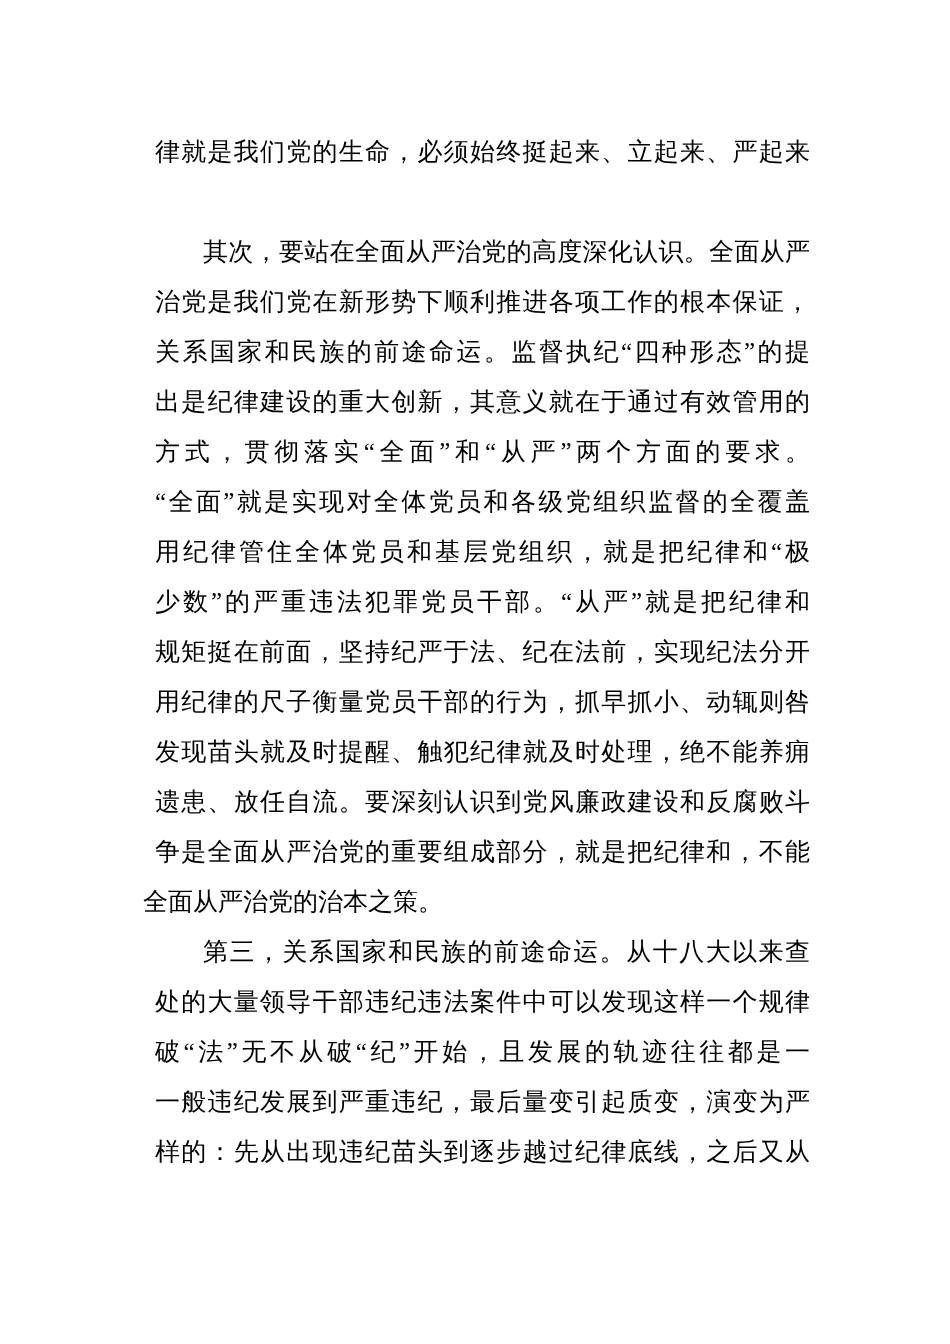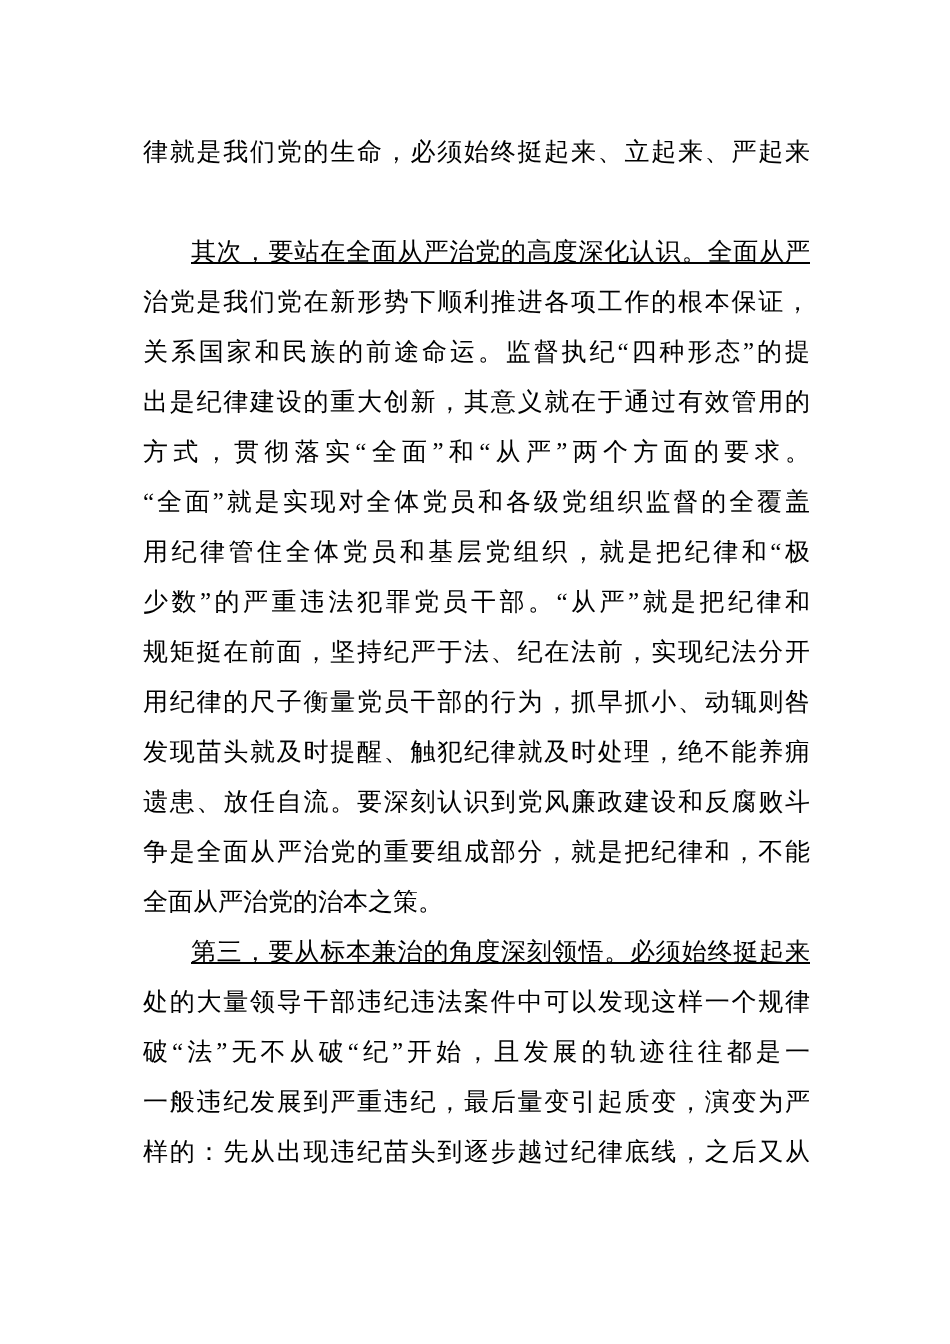--- a/index.html
+++ b/index.html
@@ -26,28 +26,28 @@
     height: 50px;
     line-height: 50px;
     font-size: 25px;
     letter-spacing: 0;
     color: #000000;
     overflow: hidden;
   }
   .line.just {
     text-align: justify;
     text-align-last: justify;
+    margin-left: 12px;
   }
   .line.left {
     text-align: right;
     text-align-last: left;
   }
   .line.indent {
     text-indent: 48px;
-    text-decoration: underline;
   }
   .line.blank {
     
   }
 </style>
 </head>
 <body>
 
 <div class="doc-page" style="background: rgb(255, 255, 255); color: rgb(0, 0, 0);">
   <div class="text-body">
@@ -60,19 +60,19 @@
       <div class="line just">方式，贯彻落实“全面”和“从严”两个方面的要求。</div>
       <div class="line just">“全面”就是实现对全体党员和各级党组织监督的全覆盖</div>
       <div class="line just">用纪律管住全体党员和基层党组织，就是把纪律和“极</div>
       <div class="line just">少数”的严重违法犯罪党员干部。“从严”就是把纪律和</div>
       <div class="line just">规矩挺在前面，坚持纪严于法、纪在法前，实现纪法分开</div>
       <div class="line just">用纪律的尺子衡量党员干部的行为，抓早抓小、动辄则咎</div>
       <div class="line just">发现苗头就及时提醒、触犯纪律就及时处理，绝不能养痈</div>
       <div class="line just">遗患、放任自流。要深刻认识到党风廉政建设和反腐败斗</div>
       <div class="line just">争是全面从严治党的重要组成部分，就是把纪律和，不能</div>
       <div class="line left">全面从严治党的治本之策。</div>
-      <div class="line indent just">第三，要从标本兼治的角度深刻领悟。必须始终挺起来</div>
+      <div class="line indent just">第三，关系国家和民族的前途命运。从十八大以来查</div>
       <div class="line just">处的大量领导干部违纪违法案件中可以发现这样一个规律</div>
       <div class="line just">破“法”无不从破“纪”开始，且发展的轨迹往往都是一</div>
       <div class="line just">一般违纪发展到严重违纪，最后量变引起质变，演变为严</div>
       <div class="line just">样的：先从出现违纪苗头到逐步越过纪律底线，之后又从</div>
     </div>
 </div>
 
 </body></html>

